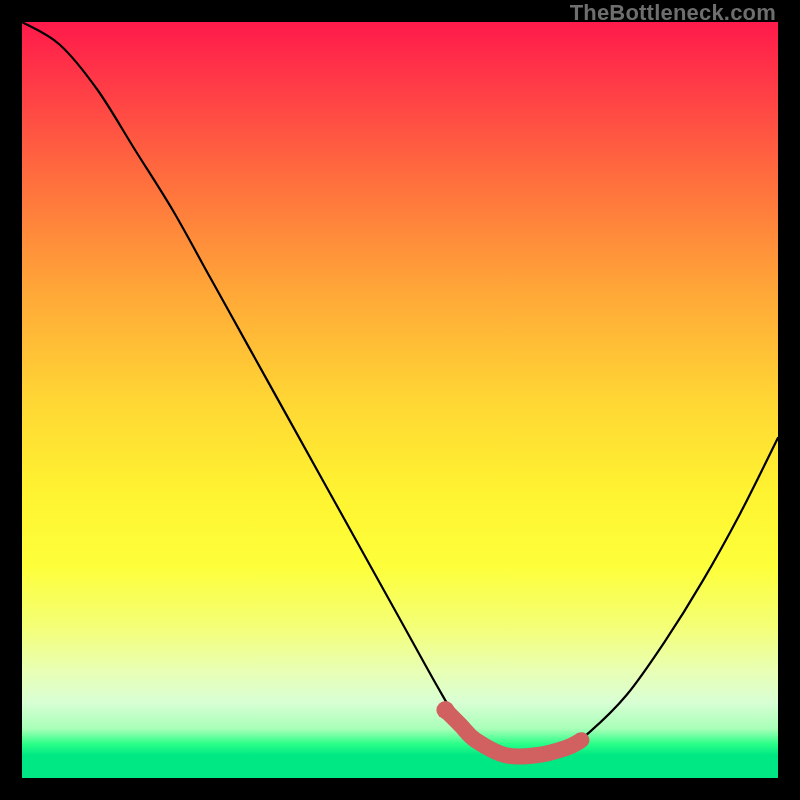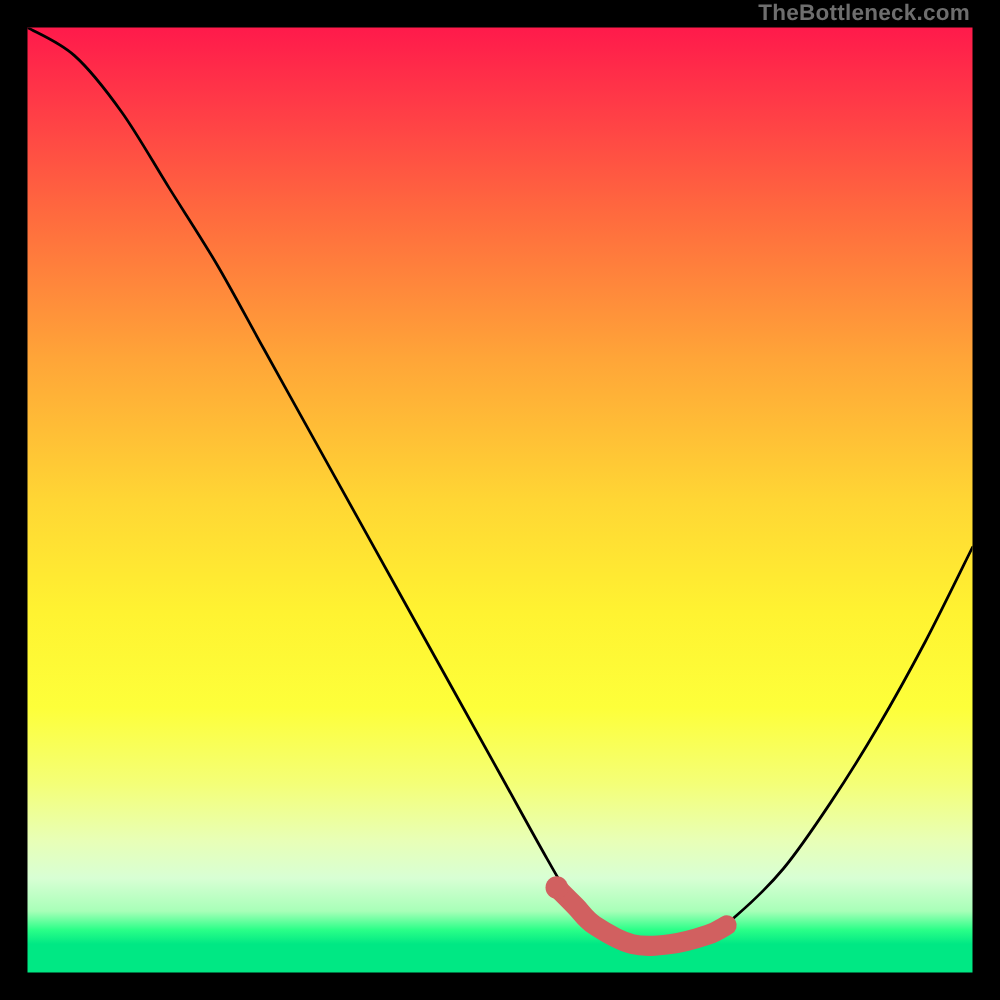--- a/index.html
+++ b/index.html
@@ -31,21 +31,21 @@
       #2aff88 95.5%,
       #00e884 97%,
       #00e884 100%
     );
   }
   .watermark {
     position: absolute;
     top: 0px;
     right: 24px;
     font-family: Arial, Helvetica, sans-serif;
-    font-size: 18px;
+    font-size: 22px;
     font-weight: 600;
     color: #6e6e6e;
     letter-spacing: 0.2px;
   }
   svg.plot {
     position: absolute;
     left: 0;
     top: 0;
     width: 756px;
     height: 756px;

